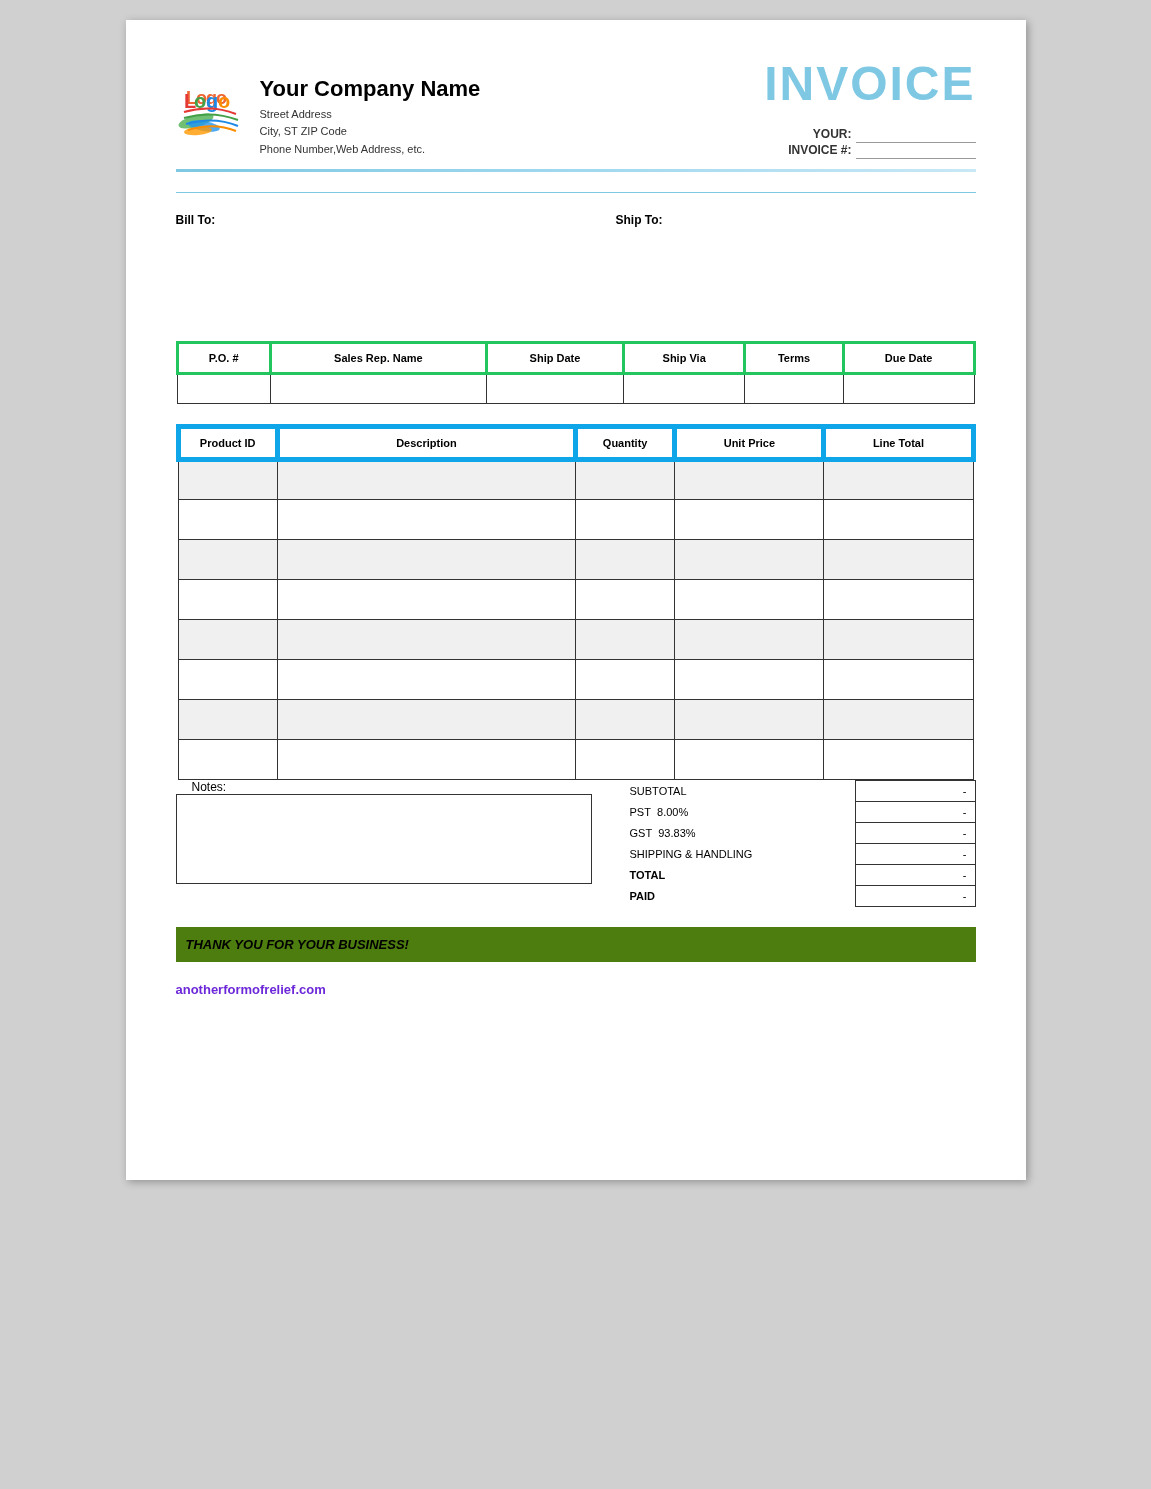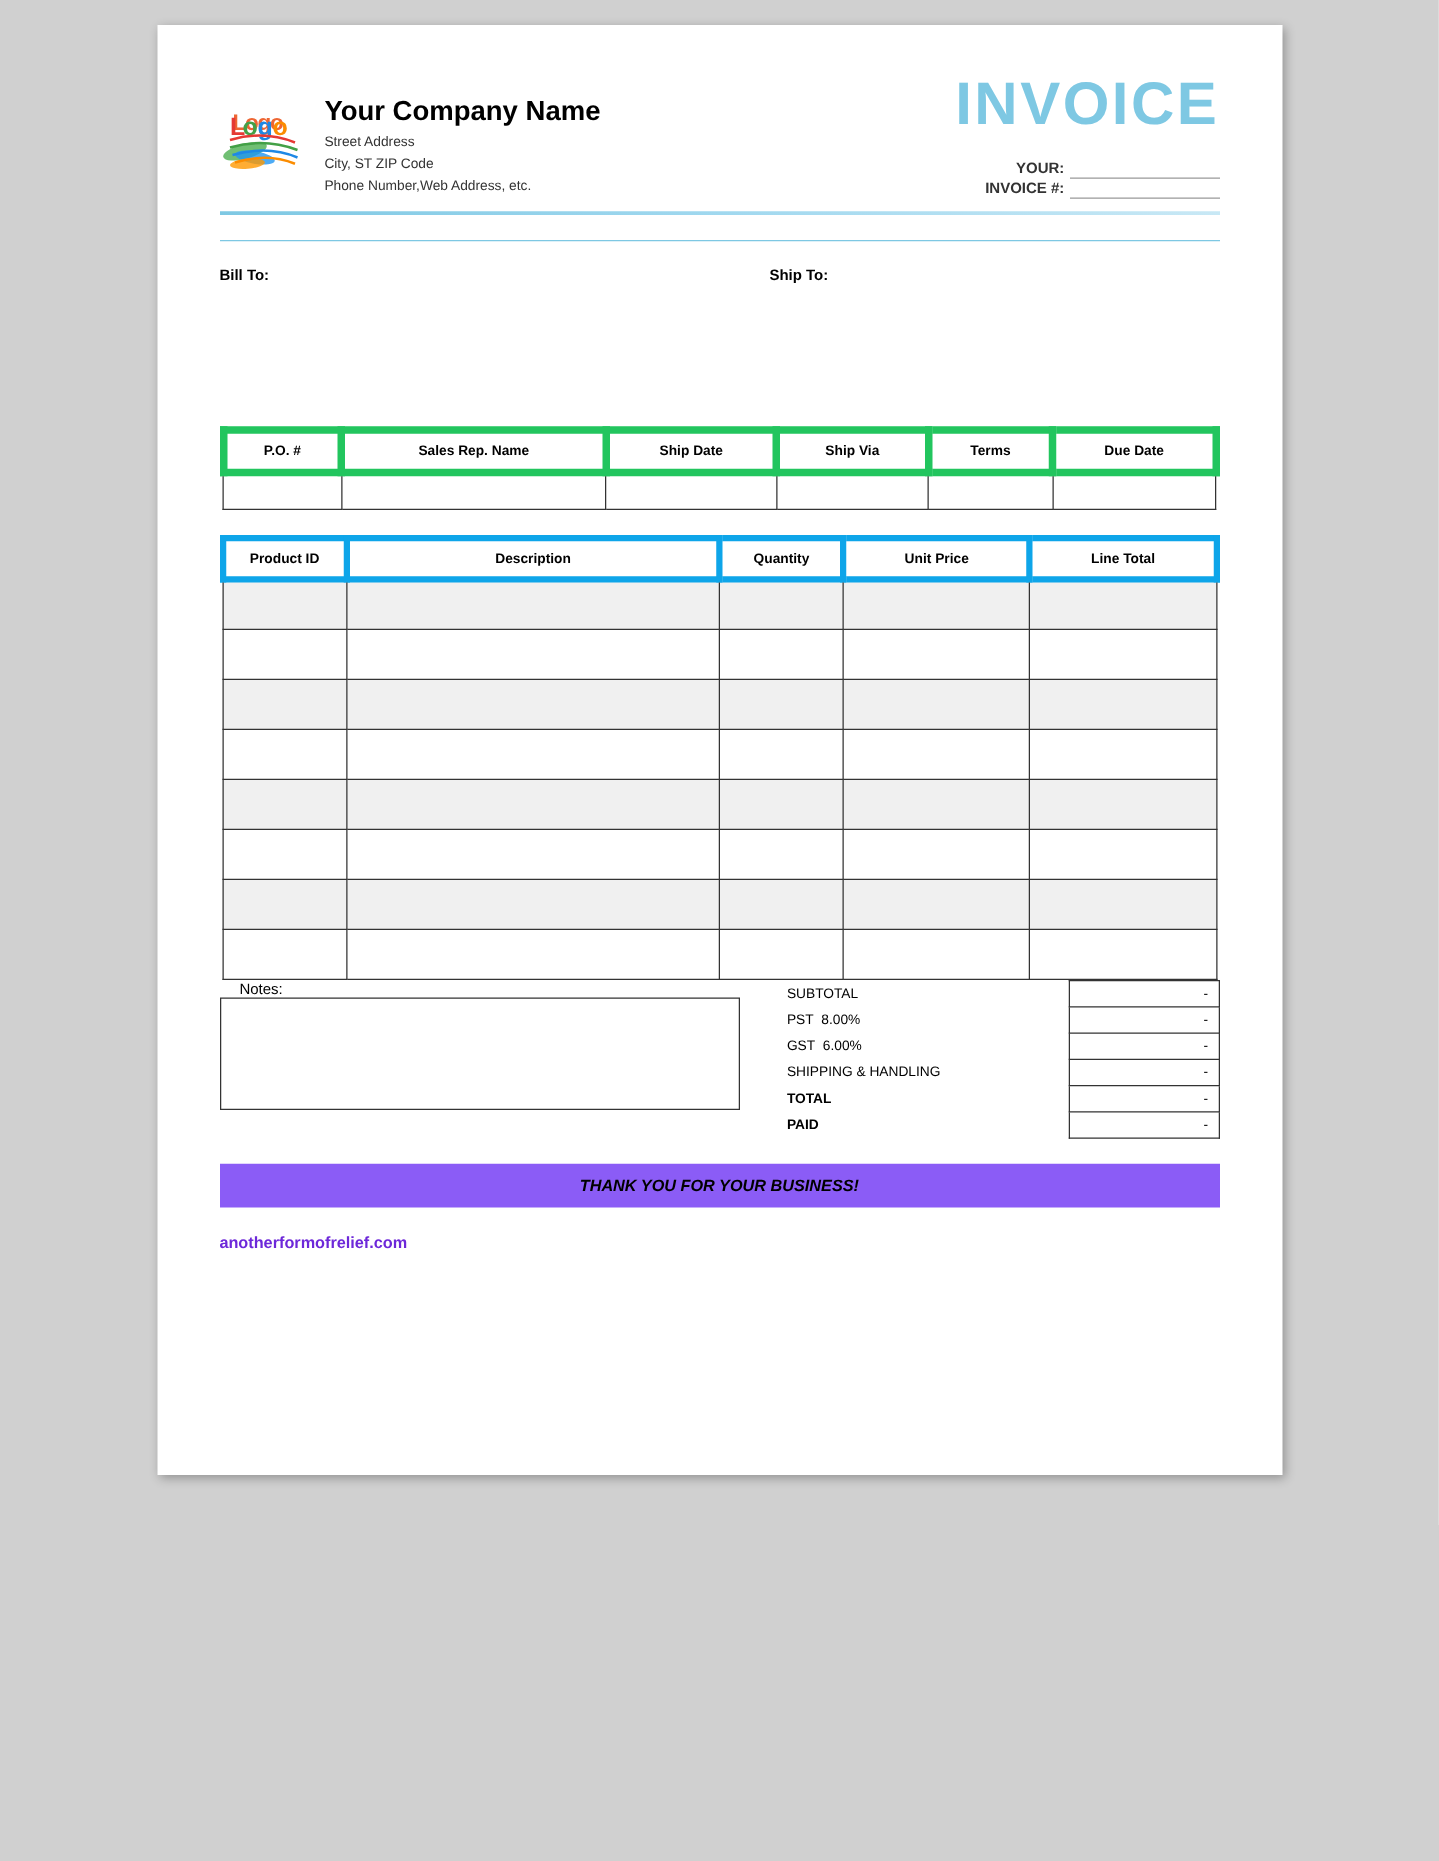--- a/index.html
+++ b/index.html
@@ -116,21 +116,21 @@
     }
 
     
     .order-table {
       width: 100%;
       border-collapse: collapse;
       margin-bottom: 20px;
     }
     .order-table th {
       background: #fff;
-      border: 6px solid #22c55e;
+      border: 3px solid #22c55e;
       padding: 8px 6px;
       font-size: 11px;
       font-weight: bold;
       text-align: center;
     }
     .order-table td {
       border: 1px solid #333;
       padding: 10px 6px;
       font-size: 11px;
       height: 30px;
@@ -209,22 +209,22 @@
       width: 120px;
       text-align: right;
       padding-right: 8px;
     }
     .totals-table tr.bold-row td:first-child {
       font-weight: bold;
     }
 
     
     .thank-you-bar {
-      background: #8b5cf6;
-      text-align: center;
+      background: #4d7c0f;
+      text-align: left;
       padding: 10px;
       margin-top: 20px;
       font-style: italic;
       font-size: 13px;
       font-weight: bold;
     }
 
     
     .site-footer {
       text-align: left;
@@ -411,21 +411,21 @@
           <td>-</td>
         </tr>
         <tr>
           <td>
             <span>PST</span>&nbsp;&nbsp;<span class="rate">8.00%</span>
           </td>
           <td>-</td>
         </tr>
         <tr>
           <td>
-            <span>GST</span>&nbsp;&nbsp;<span class="rate">6.00%</span>
+            <span>GST</span>&nbsp;&nbsp;<span class="rate">93.83%</span>
           </td>
           <td>-</td>
         </tr>
         <tr>
           <td>SHIPPING &amp; HANDLING</td>
           <td>-</td>
         </tr>
         <tr class="bold-row">
           <td>TOTAL</td>
           <td>-</td>

